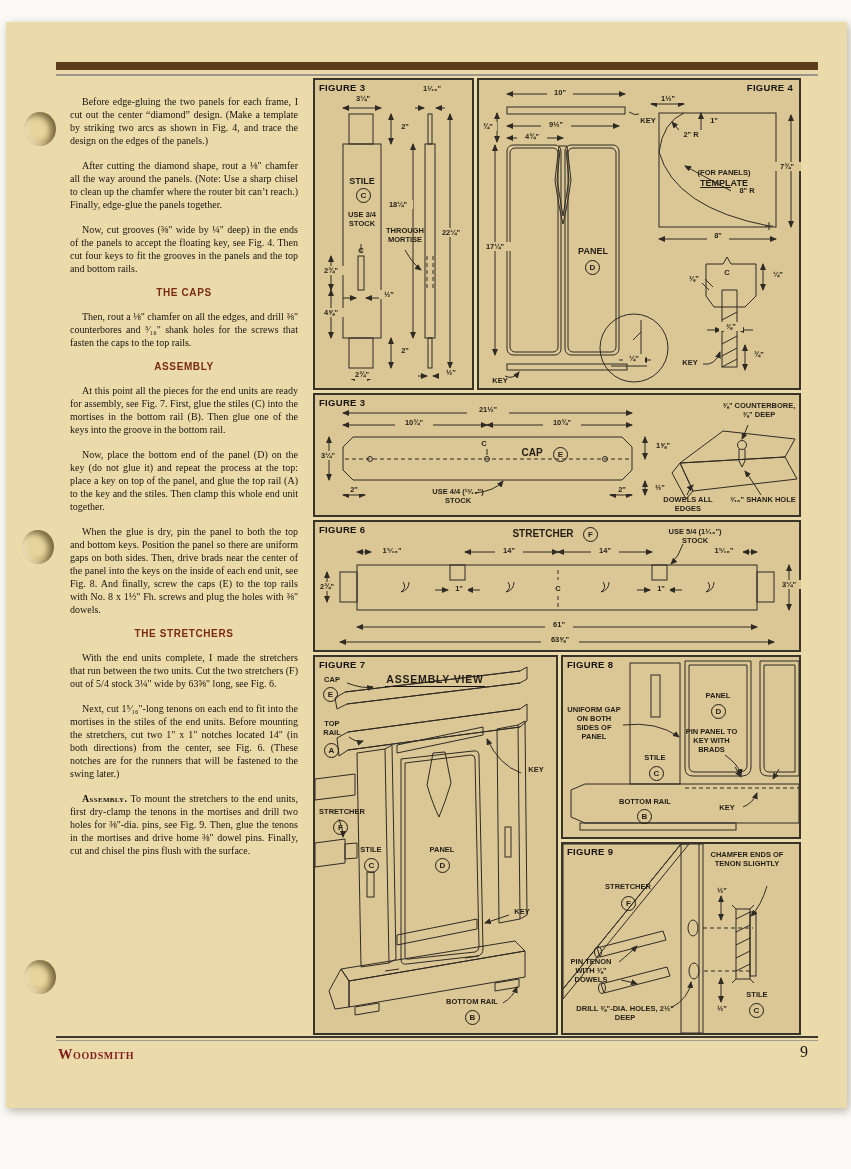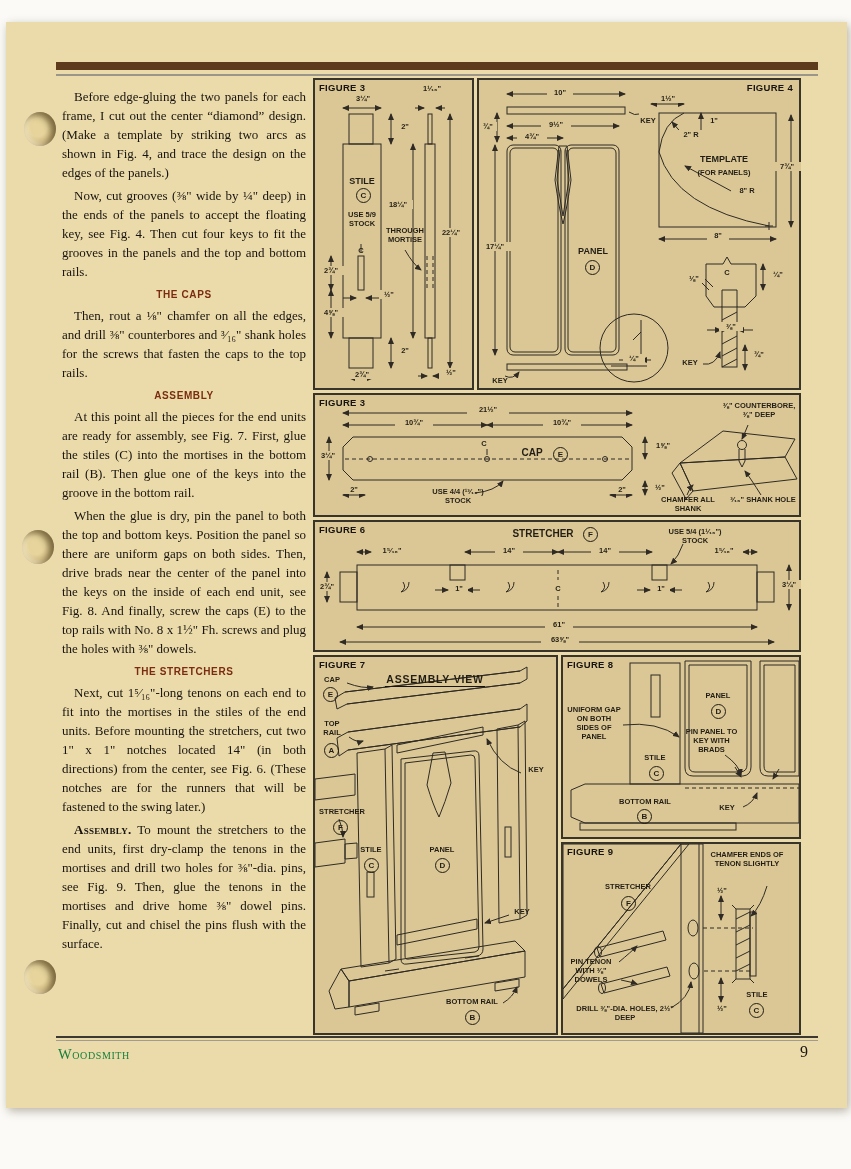--- a/index.html
+++ b/index.html
@@ -9,62 +9,65 @@
         box-shadow:2px 3px 9px rgba(60,45,20,.35);}
   .hole{position:absolute;width:32px;height:34px;border-radius:50%;
         background:radial-gradient(circle at 42% 45%, #e6d49c 0 35%, #c7b077 70%, #9a8251 100%);
         box-shadow:inset -5px 3px 6px rgba(60,45,15,.55), inset 3px -2px 4px rgba(255,250,230,.5);}
   .rule-brown{position:absolute;left:56px;top:62px;width:762px;height:8px;background:#5e3b1c;}
   .rule-gray{position:absolute;left:56px;top:74px;width:762px;height:2px;background:#9c968a;}
   .frule1{position:absolute;left:56px;top:1036px;width:762px;height:2px;background:#3c3832;}
   .frule2{position:absolute;left:56px;top:1040px;width:762px;height:1px;background:#a29c8e;}
 
   .column{position:absolute;left:58px;top:83px;width:252px;color:#17140f;}
-  .para{font-size:13px;line-height:19px;text-align:justify;text-indent:12px;margin:4px;}
+  .para{font-size:10px;line-height:13px;text-align:justify;text-indent:12px;margin:12px;}
   .sechead{font-family:"Liberation Sans",sans-serif;font-weight:bold;font-size:10px;
            letter-spacing:.6px;color:#7a2c10;text-align:center;margin:8px 0 6px;}
   .runin{font-weight:bold;font-variant:small-caps;letter-spacing:.3px;}
 
   .brand{position:absolute;left:58px;top:1046px;font-size:14.5px;font-variant:small-caps;
-         letter-spacing:.6px;color:#15803d;}
+         letter-spacing:.6px;color:#7f1d1d;font-weight:bold;}
   .pagenum{position:absolute;left:800px;top:1043px;font-size:16px;color:#1a1712;}
 
   .fig{position:absolute;background:#dbc795;border:2px solid #393429;box-sizing:border-box;}
   .fig svg{position:absolute;left:0;top:0;}
   .ft{position:absolute;font:bold 9.5px "Liberation Sans",sans-serif;color:#17140f;letter-spacing:.3px;}
   .fl{position:absolute;font:bold 7.5px/1.2 "Liberation Sans",sans-serif;color:#221e15;text-align:center;}
   .dim{background:#dbc795;padding:0 1px;white-space:nowrap;}
   .fh{font:bold 10.5px "Liberation Sans",sans-serif;letter-spacing:.8px;
       border-bottom:1.5px solid #17140f;padding-bottom:1px;}
-  .ul{}
+  .ul{text-decoration:underline;margin-top:24px;}
   .circ{position:absolute;width:13px;height:13px;border:1.3px solid #221e15;border-radius:50%;
         font:bold 8px/13px "Liberation Sans",sans-serif;text-align:center;color:#221e15;}
   .ln{stroke:#2f2b24;stroke-width:1;fill:none;}
   .ds{stroke:#2f2b24;stroke-width:1;fill:none;stroke-dasharray:4 3;}
 </style>
 </head>
 <body>
 
 <div class="screen">
   <div class="page"></div>
   <div class="hole" style="left:24px;top:112px"></div>
   <div class="hole" style="left:22px;top:530px"></div>
   <div class="hole" style="left:24px;top:960px"></div>
   <div class="rule-brown"></div>
   <div class="rule-gray"></div>
 
   <div class="column">
     <p class="para">Before edge-gluing the two panels for each frame, I cut out the center “diamond” design. (Make a template by striking two arcs as shown in Fig. 4, and trace the design on the edges of the panels.)</p>
+    <p class="para">After cutting the diamond shape, rout a ⅛" chamfer all the way around the panels. (Note: Use a sharp chisel to clean up the chamfer where the router bit can’t reach.) Finally, edge-glue the panels together.</p>
     <p class="para">Now, cut grooves (⅜" wide by ¼" deep) in the ends of the panels to accept the floating key, see Fig. 4. Then cut four keys to fit the grooves in the panels and the top and bottom rails.</p>
     <h3 class="sechead">THE CAPS</h3>
     <p class="para">Then, rout a ⅛" chamfer on all the edges, and drill ⅜" counterbores and ³⁄₁₆" shank holes for the screws that fasten the caps to the top rails.</p>
     <h3 class="sechead">ASSEMBLY</h3>
     <p class="para">At this point all the pieces for the end units are ready for assembly, see Fig. 7. First, glue the stiles (C) into the mortises in the bottom rail (B). Then glue one of the keys into the groove in the bottom rail.</p>
+    <p class="para">Now, place the bottom end of the panel (D) on the key (do not glue it) and repeat the process at the top: place a key on top of the panel, and glue the top rail (A) to the key and the stiles. Then clamp this whole end unit together.</p>
     <p class="para">When the glue is dry, pin the panel to both the top and bottom keys. Position the panel so there are uniform gaps on both sides. Then, drive brads near the center of the panel into the keys on the inside of each end unit, see Fig. 8. And finally, screw the caps (E) to the top rails with No. 8 x 1½" Fh. screws and plug the holes with ⅜" dowels.</p>
     <h3 class="sechead">THE STRETCHERS</h3>
+    <p class="para">With the end units complete, I made the stretchers that run between the two units. Cut the two stretchers (F) out of 5/4 stock 3¼" wide by 63⅝" long, see Fig. 6.</p>
     <p class="para">Next, cut 1⁵⁄₁₆"-long tenons on each end to fit into the mortises in the stiles of the end units. Before mounting the stretchers, cut two 1" x 1" notches located 14" (in both directions) from the center, see Fig. 6. (These notches are for the runners that will be fastened to the swing later.)</p>
     <p class="para"><span class="runin">Assembly.</span><span> To mount the stretchers to the end units, first dry-clamp the tenons in the mortises and drill two holes for ⅜"-dia. pins, see Fig. 9. Then, glue the tenons in the mortises and drive home ⅜" dowel pins. Finally, cut and chisel the pins flush with the surface.</span></p>
   </div>
 
   <div class="fig" style="left:313px;top:78px;width:161px;height:312px">
     <svg width="157" height="308" viewBox="0 0 157 308">
       <defs>
           <marker id="a3" markerWidth="7" markerHeight="6" refX="6" refY="3" orient="auto-start-reverse">
             <path d="M0,0L7,3L0,6Z" fill="#2f2b24"></path>
           </marker>
@@ -94,21 +97,21 @@
       <line x1="103" y1="296" x2="112" y2="296" class="ln" marker-end="url(#a3)"></line>
       <line x1="127" y1="296" x2="118" y2="296" class="ln" marker-end="url(#a3)"></line>
       <path d="M90,170 q8,14 16,20" class="ln" marker-end="url(#a3)"></path>
     </svg>
     <span class="ft" style="left:4px;top:2px">FIGURE 3</span>
     <span class="fl dim" style="left:28px;top:14px;width:38px">3¼"</span>
     <span class="fl dim" style="left:94px;top:4px;width:44px">1¹⁄₁₆"</span>
     <span class="fl dim" style="left:80px;top:42px;width:18px">2"</span>
     <span class="fl" style="left:28px;top:96px;width:38px;font-size:9px">STILE</span>
     <span class="circ" style="left:41px;top:108px">C</span>
-    <span class="fl" style="left:30px;top:130px;width:34px">USE 5/9 STOCK</span>
+    <span class="fl" style="left:30px;top:130px;width:34px">USE 3/4 STOCK</span>
     <span class="fl dim" style="left:68px;top:120px;width:28px">18¼"</span>
     <span class="fl" style="left:40px;top:166px;width:12px">C</span>
     <span class="fl dim" style="left:122px;top:148px;width:26px">22¼"</span>
     <span class="fl" style="left:66px;top:146px;width:48px">THROUGH MORTISE</span>
     <span class="fl dim" style="left:2px;top:186px;width:26px">2¾"</span>
     <span class="fl dim" style="left:2px;top:228px;width:26px">4⅝"</span>
     <span class="fl dim" style="left:64px;top:210px;width:18px">½"</span>
     <span class="fl dim" style="left:80px;top:266px;width:18px">2"</span>
     <span class="fl dim" style="left:26px;top:290px;width:40px">2¾"</span>
     <span class="fl dim" style="left:124px;top:288px;width:22px">½"</span>
@@ -225,21 +228,21 @@
     <span class="fl dim" style="left:0px;top:56px;width:24px">3¼"</span>
     <span class="fl" style="left:162px;top:44px;width:14px">C</span>
     <span class="fl" style="left:200px;top:52px;width:34px;font-size:10px">CAP</span>
     <span class="circ" style="left:238px;top:52px">E</span>
     <span class="fl dim" style="left:28px;top:90px;width:20px">2"</span>
     <span class="fl dim" style="left:296px;top:90px;width:20px">2"</span>
     <span class="fl dim" style="left:334px;top:46px;width:26px">1⅝"</span>
     <span class="fl dim" style="left:334px;top:88px;width:20px">½"</span>
     <span class="fl" style="left:112px;top:92px;width:62px">USE 4/4 (¹³⁄₁₆") STOCK</span>
     <span class="fl" style="left:404px;top:6px;width:80px">⅜" COUNTERBORE, ⅜" DEEP</span>
-    <span class="fl" style="left:342px;top:100px;width:62px">CHAMFER ALL SHANK</span>
+    <span class="fl" style="left:342px;top:100px;width:62px">DOWELS ALL EDGES</span>
     <span class="fl" style="left:414px;top:100px;width:68px">³⁄₁₆" SHANK HOLE</span>
   </div>
 
   <div class="fig" style="left:313px;top:520px;width:488px;height:132px">
     <svg width="484" height="128" viewBox="0 0 484 128">
       <defs>
           <marker id="a6" markerWidth="7" markerHeight="6" refX="6" refY="3" orient="auto-start-reverse">
             <path d="M0,0L7,3L0,6Z" fill="#2f2b24"></path>
           </marker>
         </defs>

